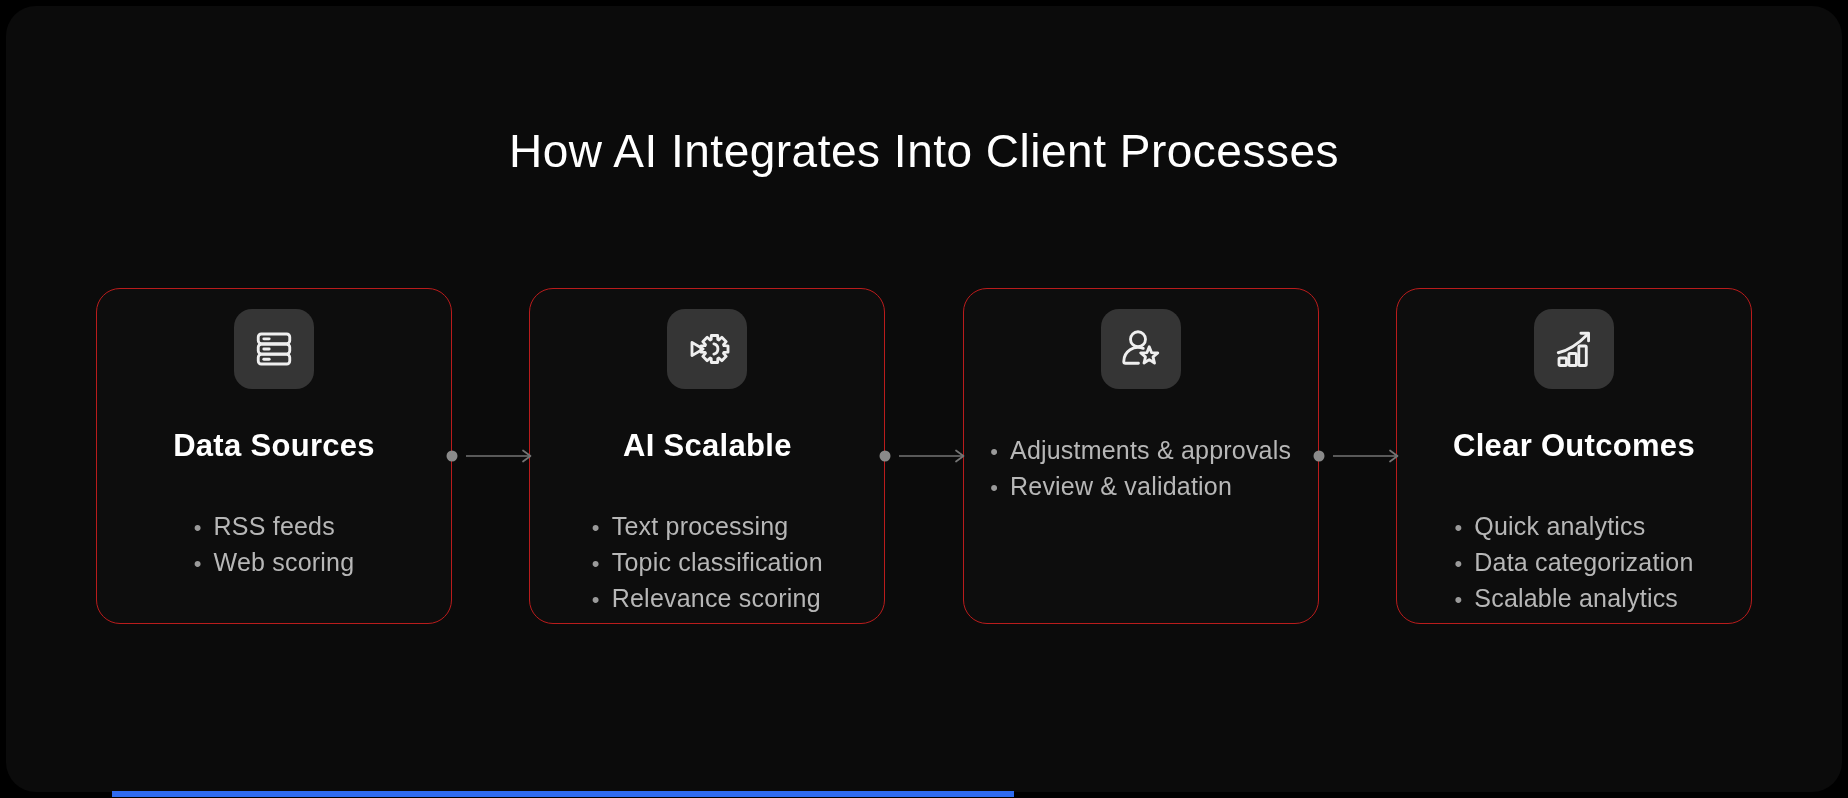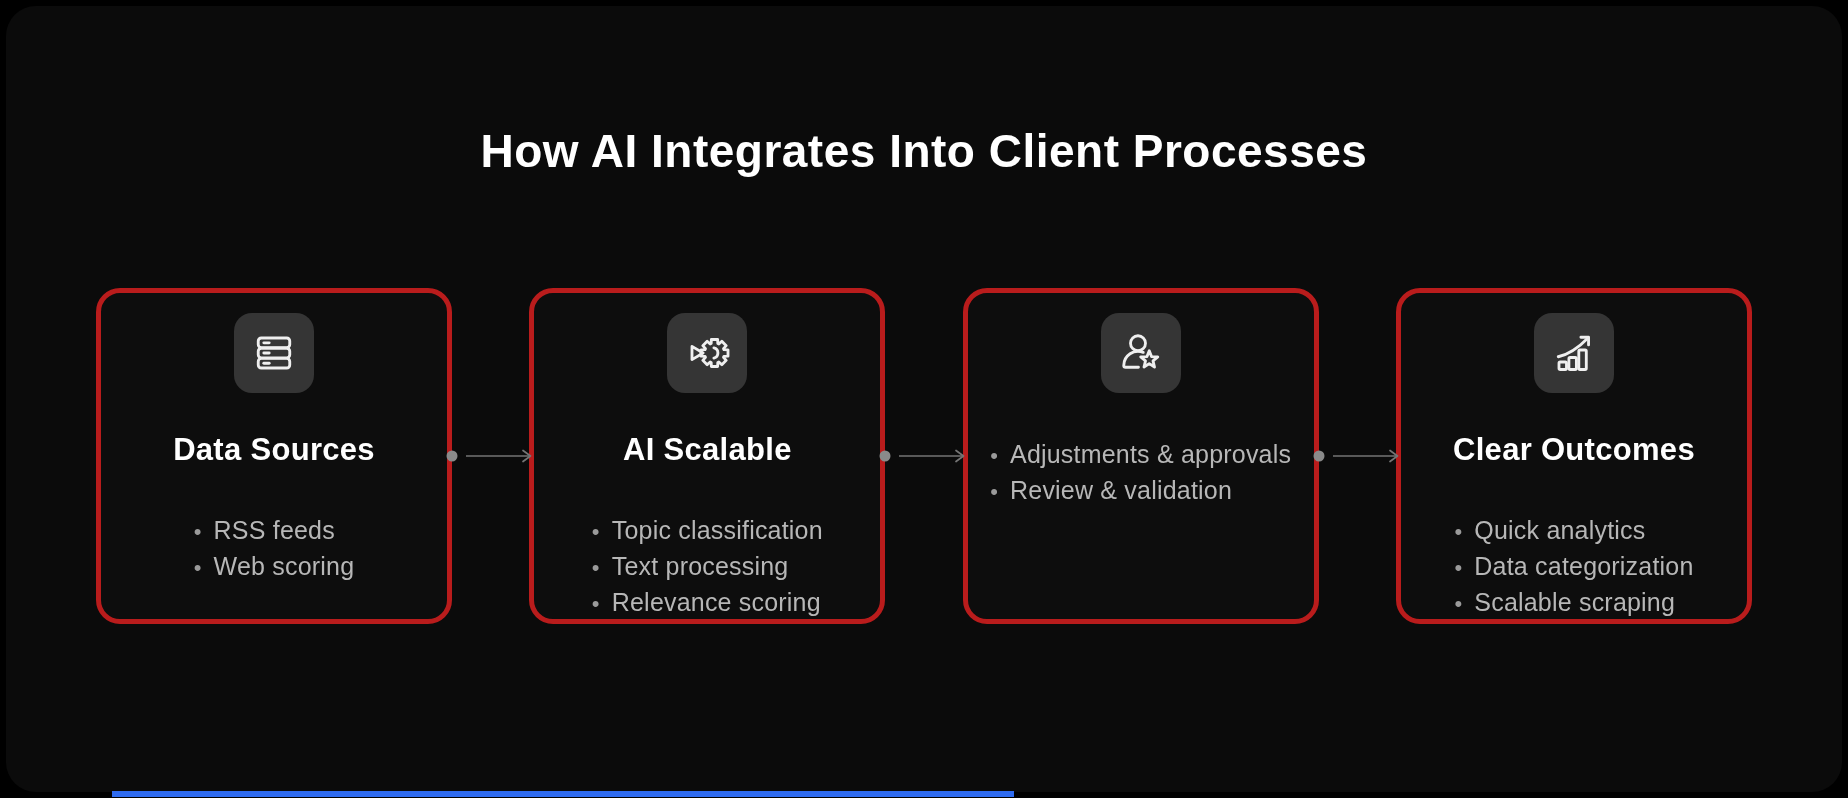--- a/index.html
+++ b/index.html
@@ -8,29 +8,29 @@
     background:#000;
     font-family:"Liberation Sans","DejaVu Sans",sans-serif;
   }
   .slide{
     position:absolute;left:6px;top:6px;right:6px;bottom:6px;
     background:#0b0b0b;border-radius:30px;
   }
   .headline{
     position:absolute;left:0;right:0;top:118px;margin:0;
     text-align:center;color:#ffffff;
-    font-size:46px;line-height:54px;font-weight:700;letter-spacing:.5px;
+    font-size:46px;line-height:54px;font-weight:400;letter-spacing:.5px;
   }
   .flow-row{
     position:absolute;left:90px;right:90px;top:282px;height:336px;
     display:flex;align-items:stretch;justify-content:space-between;
   }
   .card{
     width:356px;box-sizing:border-box;flex:0 0 auto;
-    background:#0d0d0d;border:5px solid #b91c1c;border-radius:24px;
+    background:#0d0d0d;border:1px solid #b91c1c;border-radius:24px;
     display:flex;flex-direction:column;align-items:center;
     padding-top:20px;
   }
   .icon-tile{
     width:80px;height:80px;border-radius:18px;background:#353535;
     display:flex;align-items:center;justify-content:center;
     flex:0 0 auto;
   }
   .icon-tile svg{width:48px;height:48px;display:block;}
   .icon-stroke{stroke:#efefef;fill:none;stroke-width:1.9;stroke-linecap:round;stroke-linejoin:round;}
@@ -96,22 +96,22 @@
     <article class="card">
       <div class="icon-tile">
         <svg viewBox="0 0 32 32">
           <path class="icon-stroke" d="M6 11.6 L13.4 16 L6 20.4 Z"></path>
           <path class="icon-stroke" d="M30 13.9 L30 18.1 L27.3 18.2 L27 18.9 L28.8 20.9 L25.9 23.8 L23.9 22 L23.2 22.3 L23.1 25 L18.9 25 L18.8 22.3 L18.1 22 L16.1 23.8 L13.2 20.9 L15 18.9 L14.7 18.2 L12 18.1 L12 13.9 L14.7 13.8 L15 13.1 L13.2 11.1 L16.1 8.2 L18.1 10 L18.8 9.7 L18.9 7 L23.1 7 L23.2 9.7 L23.9 10 L25.9 8.2 L28.8 11.1 L27 13.1 L27.3 13.8 Z"></path>
           <path class="icon-stroke" d="M20.6 12.6 a3.5 3.5 0 0 1 0 6.8"></path>
         </svg>
       </div>
       <h2 class="card-title">AI Scalable</h2>
       <ul class="card-bullets">
+        <li><span class="bullet-dot">•</span><span>Text processing</span></li>
         <li><span class="bullet-dot">•</span><span>Topic classification</span></li>
-        <li><span class="bullet-dot">•</span><span>Text processing</span></li>
         <li><span class="bullet-dot">•</span><span>Relevance scoring</span></li>
       </ul>
     </article>
 
     <div class="connector">
       <svg>
         <circle cx="6" cy="26" r="5.5" fill="#8a8a8a"></circle>
         <line x1="20" y1="26" x2="84" y2="26" stroke="#757575" stroke-width="1.7"></line>
         <path d="M77 20.5 L84.5 26 L77 31.5" fill="none" stroke="#757575" stroke-width="1.7" stroke-linecap="round" stroke-linejoin="round"></path>
       </svg>
@@ -146,20 +146,20 @@
           <rect class="icon-stroke" x="12.6" y="19" width="5" height="8" rx="0.8"></rect>
           <rect class="icon-stroke" x="19.2" y="14" width="5" height="13" rx="0.8"></rect>
           <path class="icon-stroke" d="M5.5 18.5 C 12 17, 18.5 13, 25.5 5.8"></path>
           <path class="icon-stroke" d="M20.6 5.5 L25.7 5.5 L25.7 10.6"></path>
         </svg>
       </div>
       <h2 class="card-title">Clear Outcomes</h2>
       <ul class="card-bullets">
         <li><span class="bullet-dot">•</span><span>Quick analytics</span></li>
         <li><span class="bullet-dot">•</span><span>Data categorization</span></li>
-        <li><span class="bullet-dot">•</span><span>Scalable scraping</span></li>
+        <li><span class="bullet-dot">•</span><span>Scalable analytics</span></li>
       </ul>
     </article>
 
   </div>
 </div>
 
 <div class="progress-bar"></div>
 
 </body></html>

